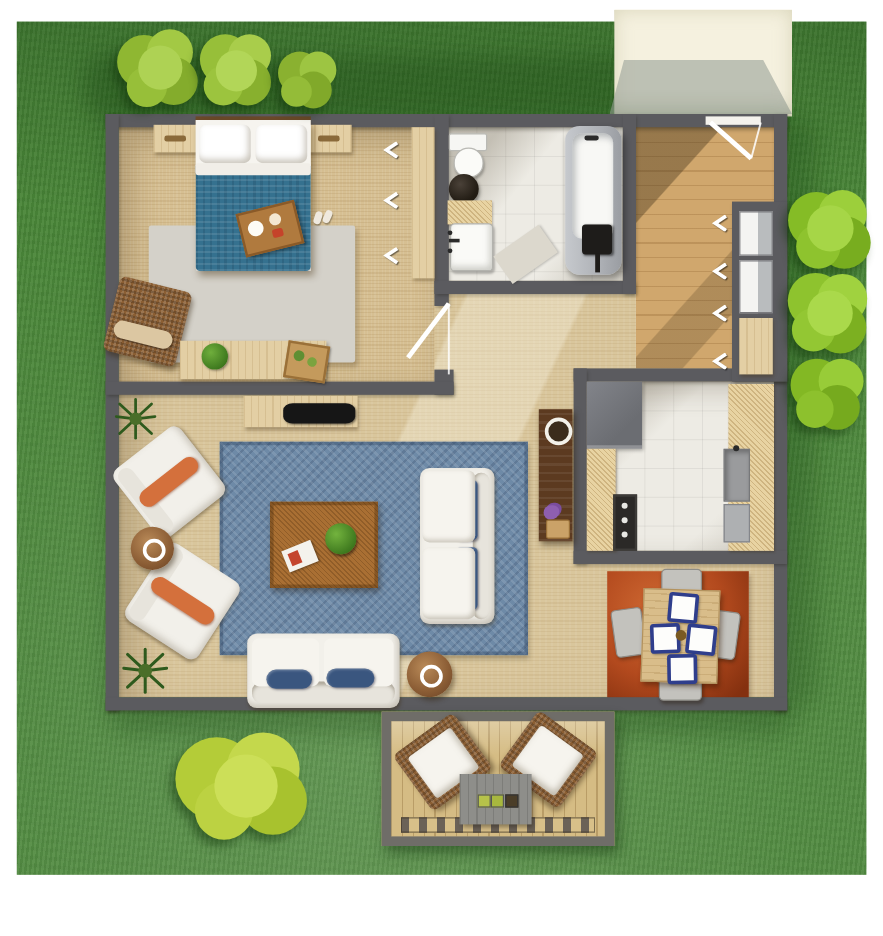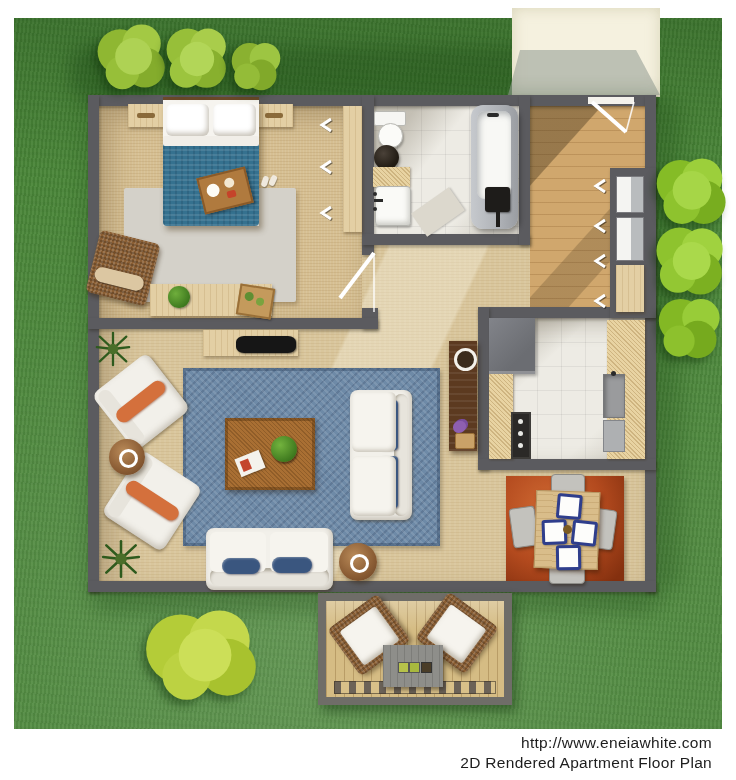--- a/index.html
+++ b/index.html
@@ -409,18 +409,14 @@
   <div class="abs bush" style="left:138px;top:600px;width:132px;height:102px;">
     <svg viewBox="0 0 130 100">
         <circle cx="42" cy="48" r="34" fill="#b4cc38"></circle>
         <circle cx="80" cy="40" r="30" fill="#c4d84c"></circle>
         <circle cx="88" cy="66" r="28" fill="#a8c22e"></circle>
         <circle cx="48" cy="74" r="24" fill="#bcd242"></circle>
         <circle cx="66" cy="54" r="26" fill="#ccdf58"></circle>
       </svg>
   </div>
 
-  <div id="caption" class="abs">
-    <div>http://www.eneiawhite.com</div>
-    <div>2D Rendered Apartment Floor Plan</div>
-  </div>
 
 </div>
 
 </body></html>

